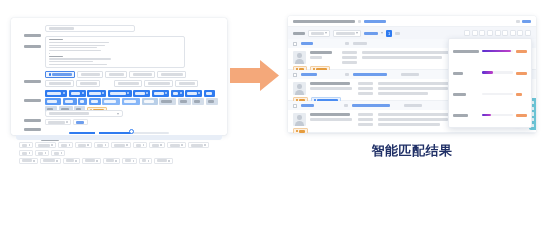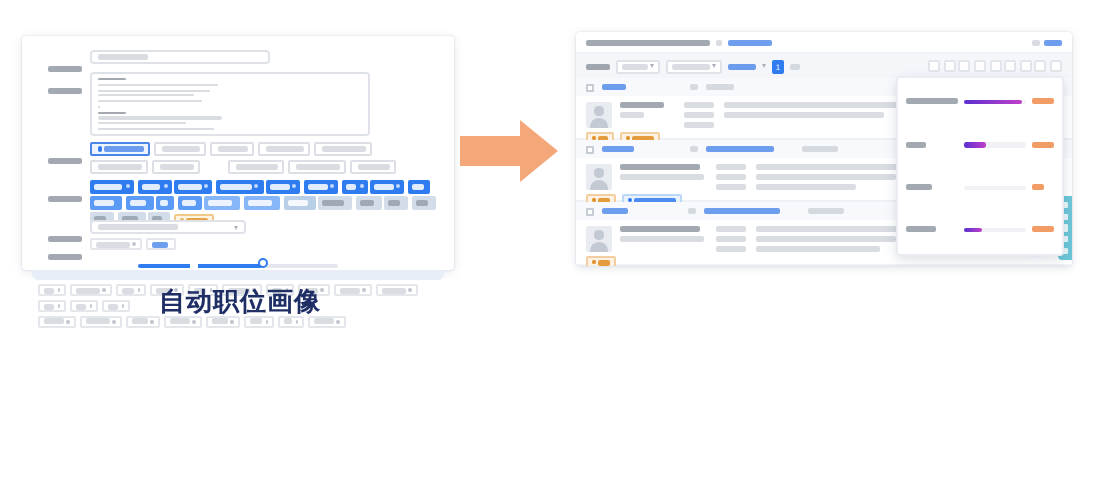--- a/index.html
+++ b/index.html
@@ -703,15 +703,15 @@
       <span class="ri"></span>
       <span class="ri"></span>
       <span class="ri"></span>
       <span class="ri"></span>
       <span class="ri"></span>
     </div>
 
     <div class="fab"></div>
   </div>
 
-  <div class="caption left">自动职位画像</div>
+  <div class="caption right">智能匹配结果</div>
 
 </div>
 
 </body></html>

